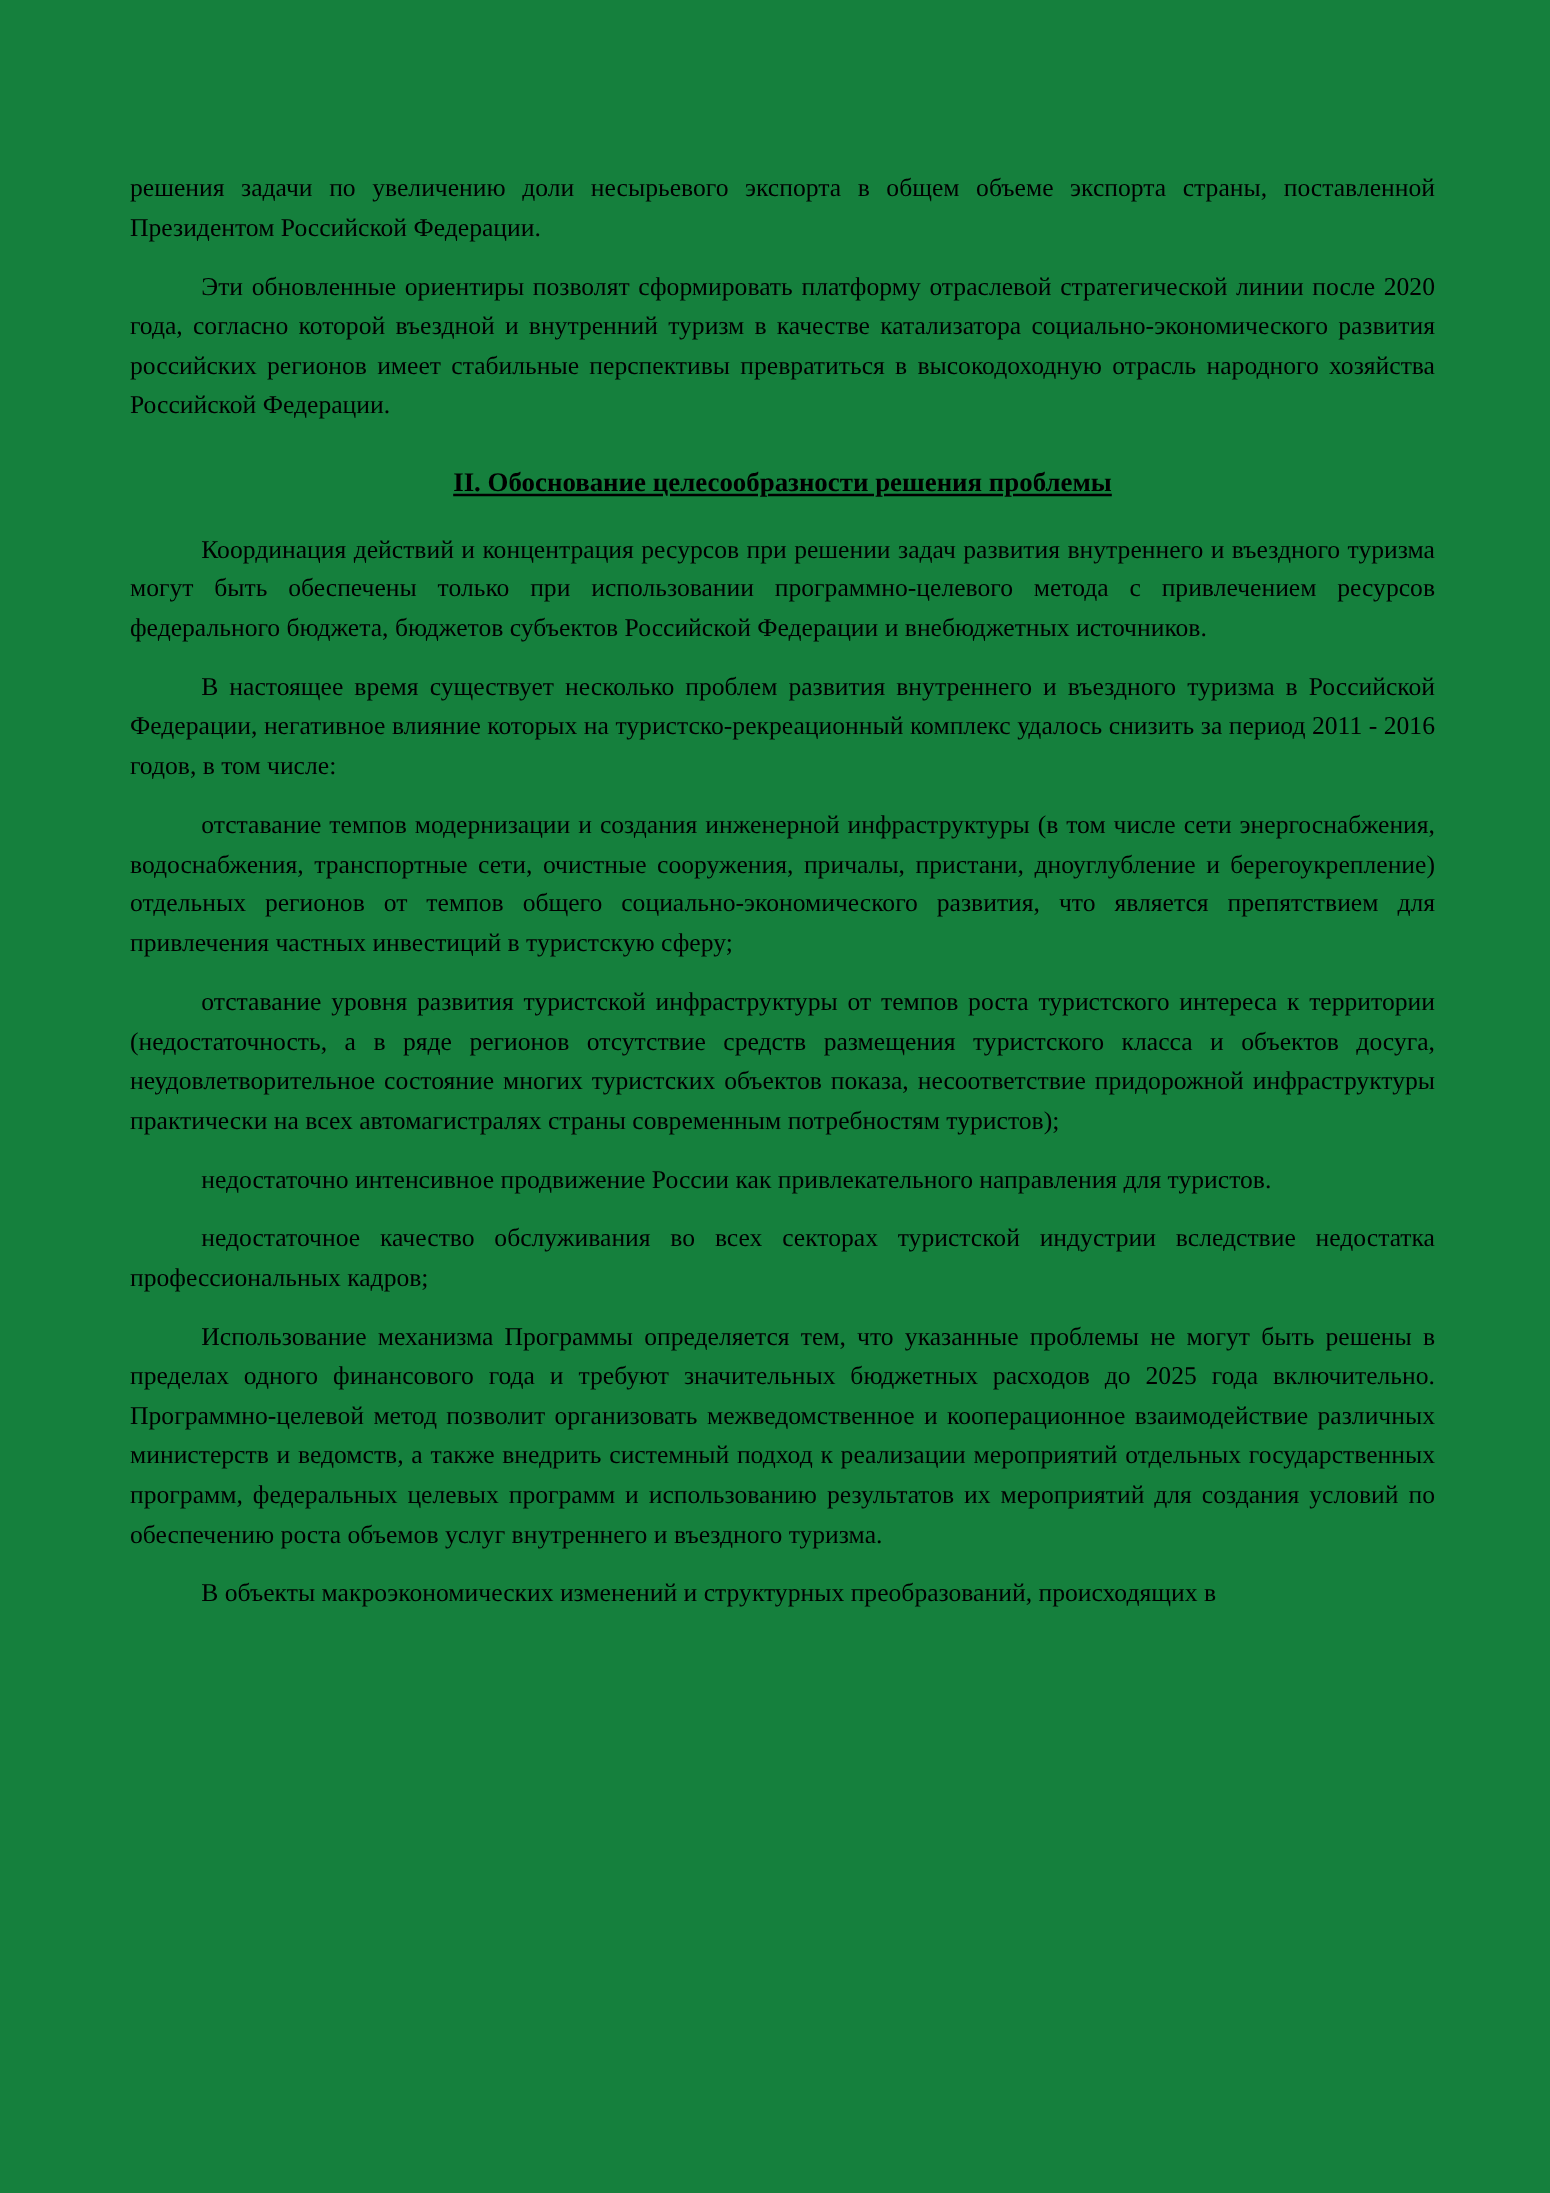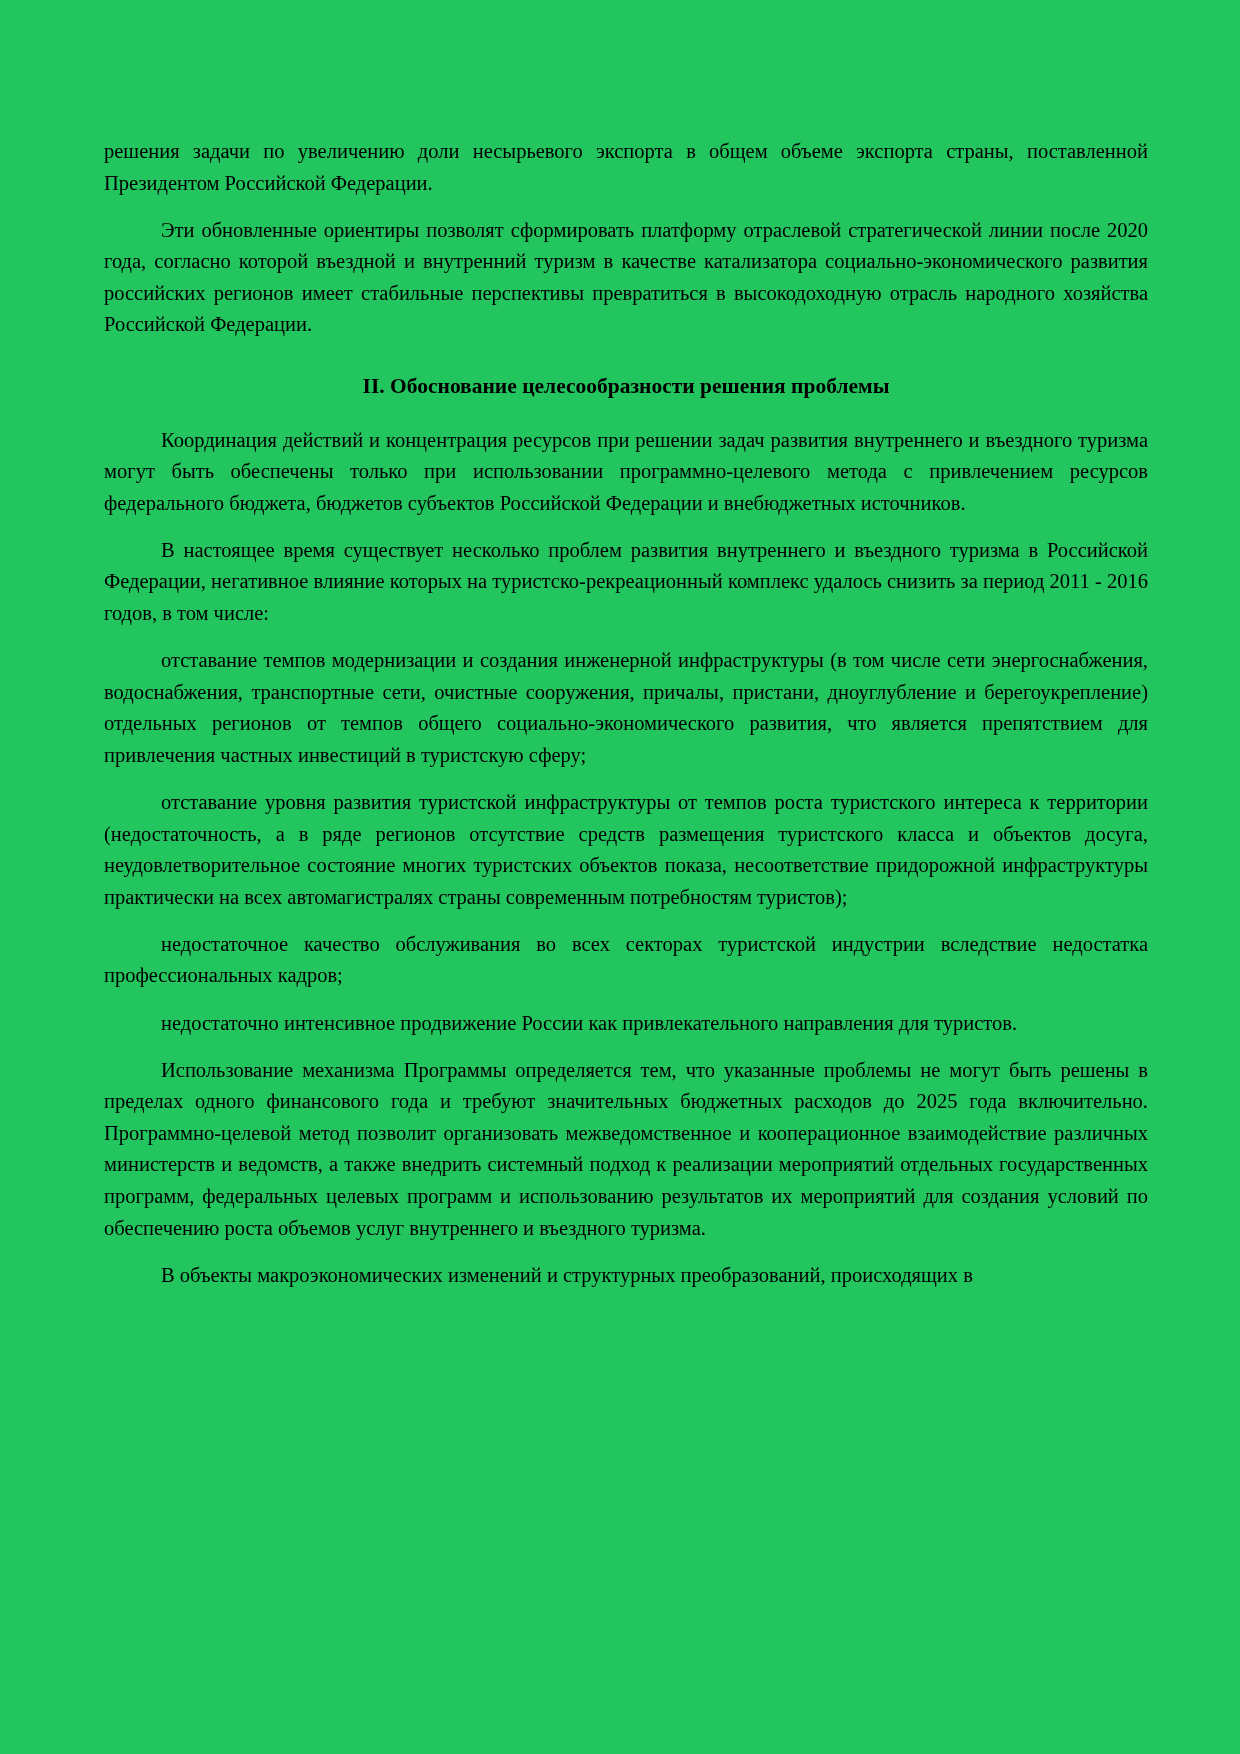--- a/index.html
+++ b/index.html
@@ -4,21 +4,21 @@
 <title>Документ</title>
 <style>
   html, body {
     margin: 0;
     padding: 0;
     background: #ffffff;
   }
   .page {
     width: 1240px;
     height: 1754px;
-    background: #22c55e;
+    background: #15803d;
     margin: 0 auto;
     position: relative;
     box-sizing: border-box;
     padding: 136px 92px 60px 104px;
     font-family: "Liberation Serif", "DejaVu Serif", serif;
     color: #000000;
   }
   .body-text {
     font-size: 20.5px;
     line-height: 31.6px;
@@ -39,20 +39,21 @@
   .para-tight {
     text-indent: 57px;
     margin-bottom: 0;
   }
   .section-heading {
     text-align: center;
     font-weight: bold;
     font-size: 21.5px;
     line-height: 31.5px;
     margin: 30px 0 22px 0;
+    text-decoration: underline;
   }
   .section-heading .hline {
     display: block;
   }
   .heading-line-1 {
     letter-spacing: 0.0px;
   }
   .heading-line-2 {
     letter-spacing: 0.0px;
   }
@@ -72,21 +73,21 @@
 
   <p class="body-text para">Координация действий и концентрация ресурсов при решении задач развития внутреннего и въездного туризма могут быть обеспечены только при использовании программно-целевого метода с привлечением ресурсов федерального бюджета, бюджетов субъектов Российской Федерации и внебюджетных источников.</p>
 
   <p class="body-text para">В настоящее время существует несколько проблем развития внутреннего и въездного туризма в Российской Федерации, негативное влияние которых на туристско-рекреационный комплекс удалось снизить за период 2011 - 2016 годов, в том числе:</p>
 
   <p class="body-text para">отставание темпов модернизации и создания инженерной инфраструктуры (в том числе сети энергоснабжения, водоснабжения, транспортные сети, очистные сооружения, причалы, пристани, дноуглубление и берегоукрепление) отдельных регионов от темпов общего социально-экономического развития, что является препятствием для привлечения частных инвестиций в туристскую сферу;</p>
 
   <p class="body-text para">отставание уровня развития туристской инфраструктуры от темпов роста туристского интереса к территории (недостаточность, а в ряде регионов отсутствие средств размещения туристского класса и объектов досуга, неудовлетворительное состояние многих туристских объектов показа, несоответствие придорожной инфраструктуры практически на всех автомагистралях страны современным потребностям туристов);</p>
 
 
+  <p class="body-text para">недостаточно интенсивное продвижение России как привлекательного направления для туристов.</p>
+
   <p class="body-text para">недостаточное качество обслуживания во всех секторах туристской индустрии вследствие недостатка профессиональных кадров;</p>
-
-  <p class="body-text para">недостаточно интенсивное продвижение России как привлекательного направления для туристов.</p>
 
   <p class="body-text para">Использование механизма Программы определяется тем, что указанные проблемы не могут быть решены в пределах одного финансового года и требуют значительных бюджетных расходов до 2025 года включительно. Программно-целевой метод позволит организовать межведомственное и кооперационное взаимодействие различных министерств и ведомств, а также внедрить системный подход к реализации мероприятий отдельных государственных программ, федеральных целевых программ и использованию результатов их мероприятий для создания условий по обеспечению роста объемов услуг внутреннего и въездного туризма.</p>
 
   <p class="body-text para-tight">В объекты макроэкономических изменений и структурных преобразований, происходящих в</p>
 
 </div>
 
 </body></html>

